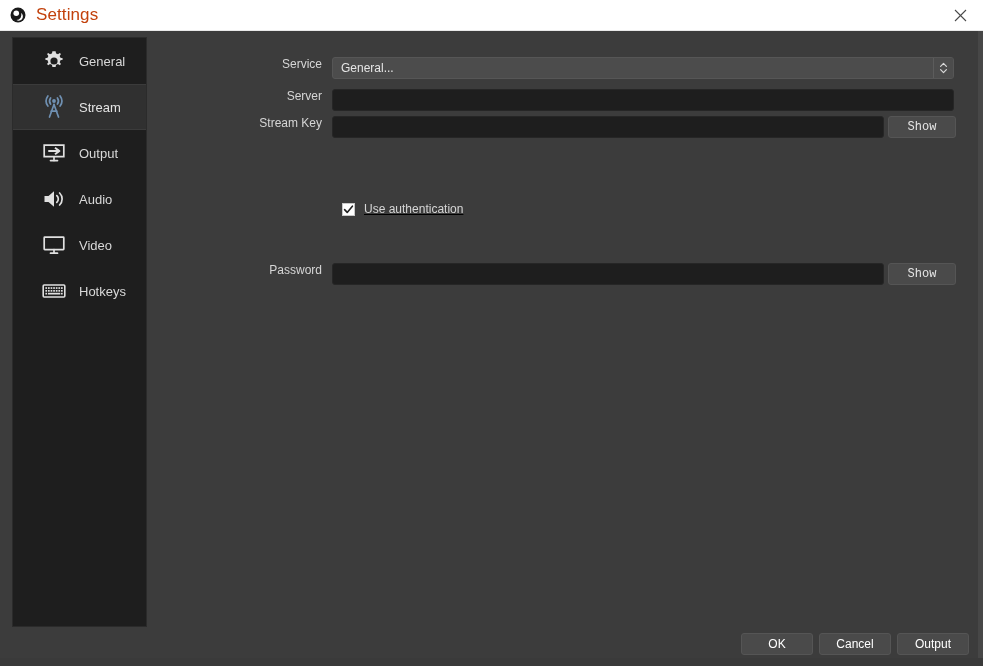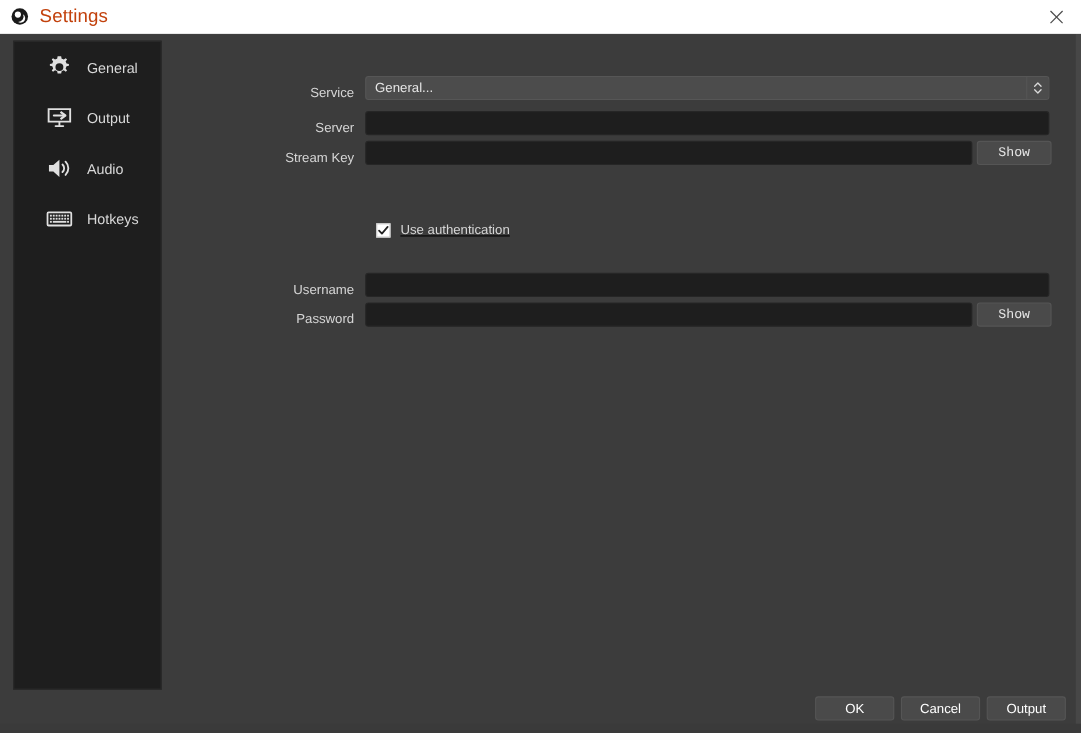--- a/index.html
+++ b/index.html
@@ -120,21 +120,21 @@
     position: absolute;
     left: 160px;
     top: 0;
     width: 813px;
     height: 635px;
   }
 
   .row {
     position: absolute;
     display: flex;
-    align-items: flex-end;
+    align-items: flex-start;
     height: 34px;
   }
   .row-label {
     width: 172px;
     text-align: right;
     padding-right: 10px;
     font-size: 12px;
     color: #d6d6d6;
     white-space: nowrap;
     flex: 0 0 auto;
@@ -293,20 +293,35 @@
       <div class="nav-item">
         <span class="nav-icon">
           <svg width="24" height="24" viewBox="0 0 24 24" fill="#e0e0e0">
             <path d="M12 2.2 l1.6 0 0.45 2.2 a7.8 7.8 0 0 1 1.9 0.8 l1.85-1.3 1.15 1.15 -1.3 1.85 a7.8 7.8 0 0 1 0.8 1.9 l2.2 0.45 0 1.6 -2.2 0.45 a7.8 7.8 0 0 1 -0.8 1.9 l1.3 1.85 -1.15 1.15 -1.85-1.3 a7.8 7.8 0 0 1 -1.9 0.8 l-0.45 2.2 -1.6 0 -1.6 0 -0.45-2.2 a7.8 7.8 0 0 1 -1.9-0.8 l-1.85 1.3 -1.15-1.15 1.3-1.85 a7.8 7.8 0 0 1 -0.8-1.9 l-2.2-0.45 0-1.6 2.2-0.45 a7.8 7.8 0 0 1 0.8-1.9 l-1.3-1.85 1.15-1.15 1.85 1.3 a7.8 7.8 0 0 1 1.9-0.8 l0.45-2.2 z"></path>
             <circle cx="12" cy="12" r="3.6" fill="#1e1e1e"></circle>
           </svg>
         </span>
         <span class="nav-label">General</span>
       </div>
 
+      <div class="nav-item selected">
+        <span class="nav-icon">
+          <svg width="26" height="26" viewBox="0 0 26 26" fill="none" stroke="#6f90b2" stroke-width="1.7" stroke-linecap="round">
+            <circle cx="13" cy="7" r="1.9" fill="#6f90b2" stroke="none"></circle>
+            <path d="M9.6 3.9 a5.4 5.4 0 0 0 0 6.2"></path>
+            <path d="M16.4 3.9 a5.4 5.4 0 0 1 0 6.2"></path>
+            <path d="M6.9 1.9 a8.6 8.6 0 0 0 0 10.2"></path>
+            <path d="M19.1 1.9 a8.6 8.6 0 0 1 0 10.2"></path>
+            <path d="M13 10.5 L8.5 23"></path>
+            <path d="M13 10.5 L17.5 23"></path>
+            <path d="M10.2 17.2 L15.8 17.2"></path>
+          </svg>
+        </span>
+        <span class="nav-label">Stream</span>
+      </div>
 
       <div class="nav-item">
         <span class="nav-icon">
           <svg width="26" height="26" viewBox="0 0 26 26" fill="none" stroke="#e0e0e0" stroke-width="1.7">
             <path d="M3.2 5.2 h19.6 v11.4 h-19.6 z"></path>
             <path d="M9.5 20.6 h7" stroke-linecap="round"></path>
             <path d="M13 16.8 v3.6" stroke-linecap="round"></path>
             <path d="M8 11 h9" stroke-linecap="round" stroke-width="2"></path>
             <path d="M14 7.8 L18.4 11 L14 14.2" stroke-linejoin="round" stroke-width="2" fill="none"></path>
           </svg>
@@ -318,20 +333,30 @@
         <span class="nav-icon">
           <svg width="26" height="26" viewBox="0 0 26 26">
             <path d="M3.5 10 h4 L13 5.2 v15.6 L7.5 16 h-4 z" fill="#e0e0e0"></path>
             <path d="M15.8 9.6 a4.6 4.6 0 0 1 0 6.8" fill="none" stroke="#e0e0e0" stroke-width="1.7" stroke-linecap="round"></path>
             <path d="M18.6 7 a8.4 8.4 0 0 1 0 12" fill="none" stroke="#e0e0e0" stroke-width="1.7" stroke-linecap="round"></path>
           </svg>
         </span>
         <span class="nav-label">Audio</span>
       </div>
 
+      <div class="nav-item">
+        <span class="nav-icon">
+          <svg width="26" height="26" viewBox="0 0 26 26" fill="none" stroke="#e0e0e0" stroke-width="1.7">
+            <rect x="3.2" y="5.2" width="19.6" height="12.4" rx="0.6"></rect>
+            <path d="M9.5 21.2 h7" stroke-linecap="round"></path>
+            <path d="M13 17.6 v3.6" stroke-linecap="round"></path>
+          </svg>
+        </span>
+        <span class="nav-label">Video</span>
+      </div>
 
       <div class="nav-item">
         <span class="nav-icon">
           <svg width="26" height="26" viewBox="0 0 26 26">
             <rect x="2.2" y="7" width="21.6" height="12" rx="1" fill="none" stroke="#e0e0e0" stroke-width="1.6"></rect>
             <g fill="#e0e0e0">
               <rect x="4.4" y="9.2" width="1.7" height="1.7"></rect>
               <rect x="7" y="9.2" width="1.7" height="1.7"></rect>
               <rect x="9.6" y="9.2" width="1.7" height="1.7"></rect>
               <rect x="12.2" y="9.2" width="1.7" height="1.7"></rect>
@@ -387,24 +412,20 @@
 
       <div class="checkrow" style="left:182px; top:168px;text-decoration:underline;">
         <span class="checkbox">
           <svg width="11" height="11" viewBox="0 0 11 11" fill="none" stroke="#222222" stroke-width="1.6" stroke-linecap="round" stroke-linejoin="round">
             <path d="M1.6 5.6 L4.2 8.4 L9.4 2.2"></path>
           </svg>
         </span>
         <span class="check-label">Use authentication</span>
       </div>
 
-      <div class="row" style="left:0; top:205px;">
-        <span class="row-label">Username</span>
-        <input class="field field-wide" type="text" value="" style="">
-      </div>
 
       <div class="row" style="left:0; top:232px;">
         <span class="row-label">Password</span>
         <input class="field field-narrow" type="password" value="" style="">
         <div class="btn-show">
           <span>Show</span>
         </div>
       </div>
 
     </div>

